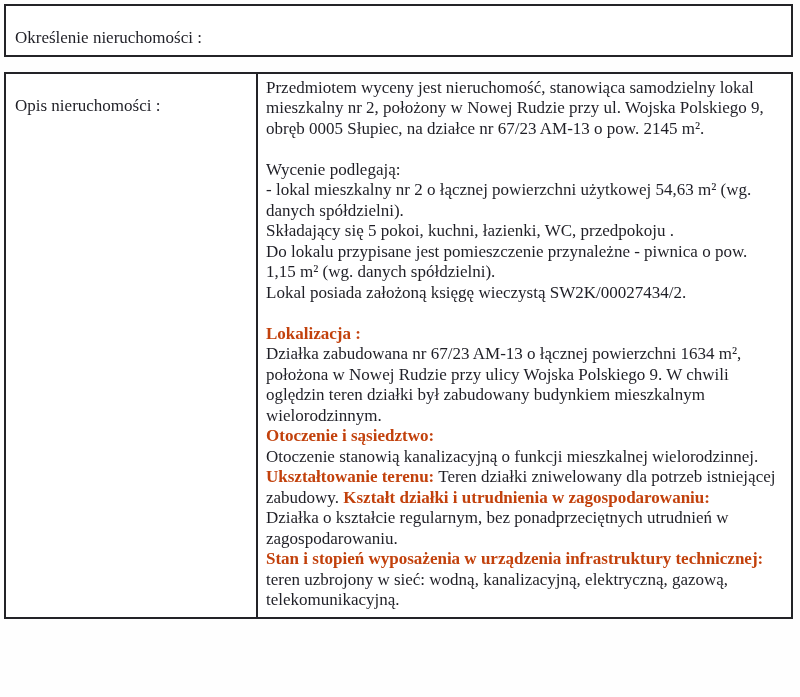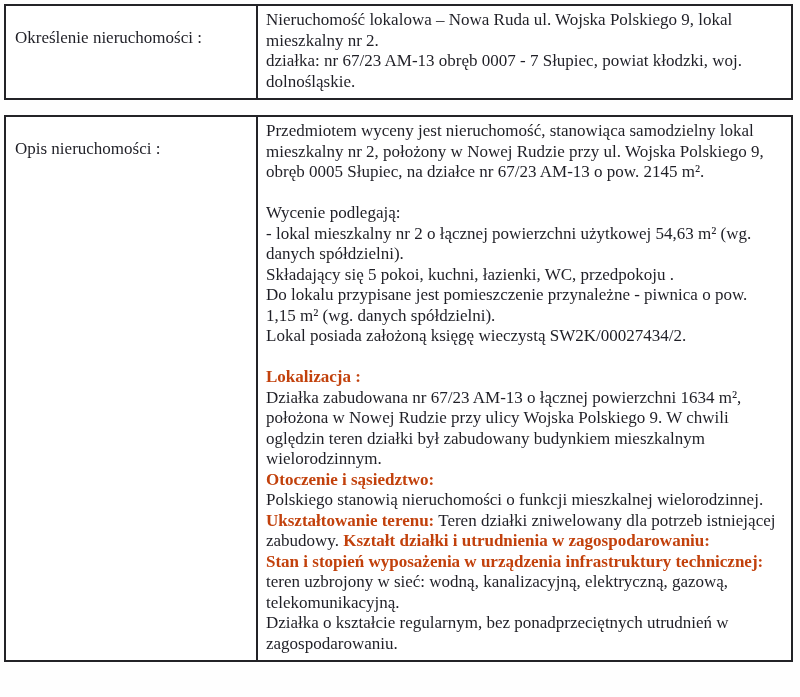--- a/index.html
+++ b/index.html
@@ -49,40 +49,36 @@
     color: #c2410c;
   }
 </style>
 </head>
 <body>
 
 <div class="doc-table first">
   <div class="label-cell">
     <span>Określenie nieruchomości :</span>
   </div>
-  <div class="value-cell">
-      <p><span>Nieruchomość lokalowa – Nowa Ruda ul. Wojska Polskiego 9, lokal mieszkalny nr 2.</span></p>
-      <p><span>działka:  nr 67/23 AM-13 obręb 0007 - 7 Słupiec, powiat kłodzki,  woj. dolnośląskie.</span></p>
-    </div>
 </div>
 
 <div class="doc-table second">
   <div class="label-cell">
     <span>Opis nieruchomości :</span>
   </div>
   <div class="value-cell">
       <p><span>Przedmiotem wyceny jest nieruchomość, stanowiąca samodzielny lokal mieszkalny nr 2, położony w Nowej Rudzie przy ul. Wojska Polskiego 9, obręb 0005 Słupiec, na działce nr 67/23 AM-13 o pow. 2145 m².</span></p>
       <p class="blank-line"></p>
       <p><span>Wycenie podlegają:</span></p>
       <p><span>- lokal mieszkalny nr 2 o łącznej powierzchni użytkowej 54,63 m² (wg. danych spółdzielni).</span></p>
       <p><span>Składający się 5 pokoi, kuchni, łazienki, WC, przedpokoju .</span></p>
       <p><span>Do lokalu przypisane jest pomieszczenie przynależne - piwnica o pow. 1,15 m² (wg. danych spółdzielni).</span></p>
       <p><span>Lokal posiada założoną księgę wieczystą SW2K/00027434/2.</span></p>
       <p class="blank-line"></p>
       <p><b>Lokalizacja :</b></p>
       <p><span>Działka zabudowana nr 67/23 AM-13 o łącznej powierzchni 1634 m², położona w Nowej Rudzie przy ulicy Wojska Polskiego 9. W chwili oględzin teren działki był zabudowany  budynkiem mieszkalnym wielorodzinnym.</span></p>
       <p><b>Otoczenie i sąsiedztwo:</b></p>
-      <p><span>Polskiego stanowią nieruchomości o funkcji mieszkalnej wielorodzinnej.</span></p>
+      <p><span>Otoczenie stanowią kanalizacyjną o funkcji mieszkalnej wielorodzinnej.</span></p>
       <p><b>Ukształtowanie terenu:</b><span> Teren działki zniwelowany dla potrzeb istniejącej zabudowy. </span><b>Kształt działki i utrudnienia w zagospodarowaniu:</b></p>
+      <p><span>Działka o kształcie regularnym, bez ponadprzeciętnych utrudnień w zagospodarowaniu.</span></p>
       <p><b>Stan i stopień wyposażenia w urządzenia infrastruktury technicznej:</b><span> teren uzbrojony w sieć: wodną, kanalizacyjną, elektryczną, gazową, telekomunikacyjną.</span></p>
-      <p><span>Działka o kształcie regularnym, bez ponadprzeciętnych utrudnień w zagospodarowaniu.</span></p>
     </div>
 </div>
 
 </body></html>

